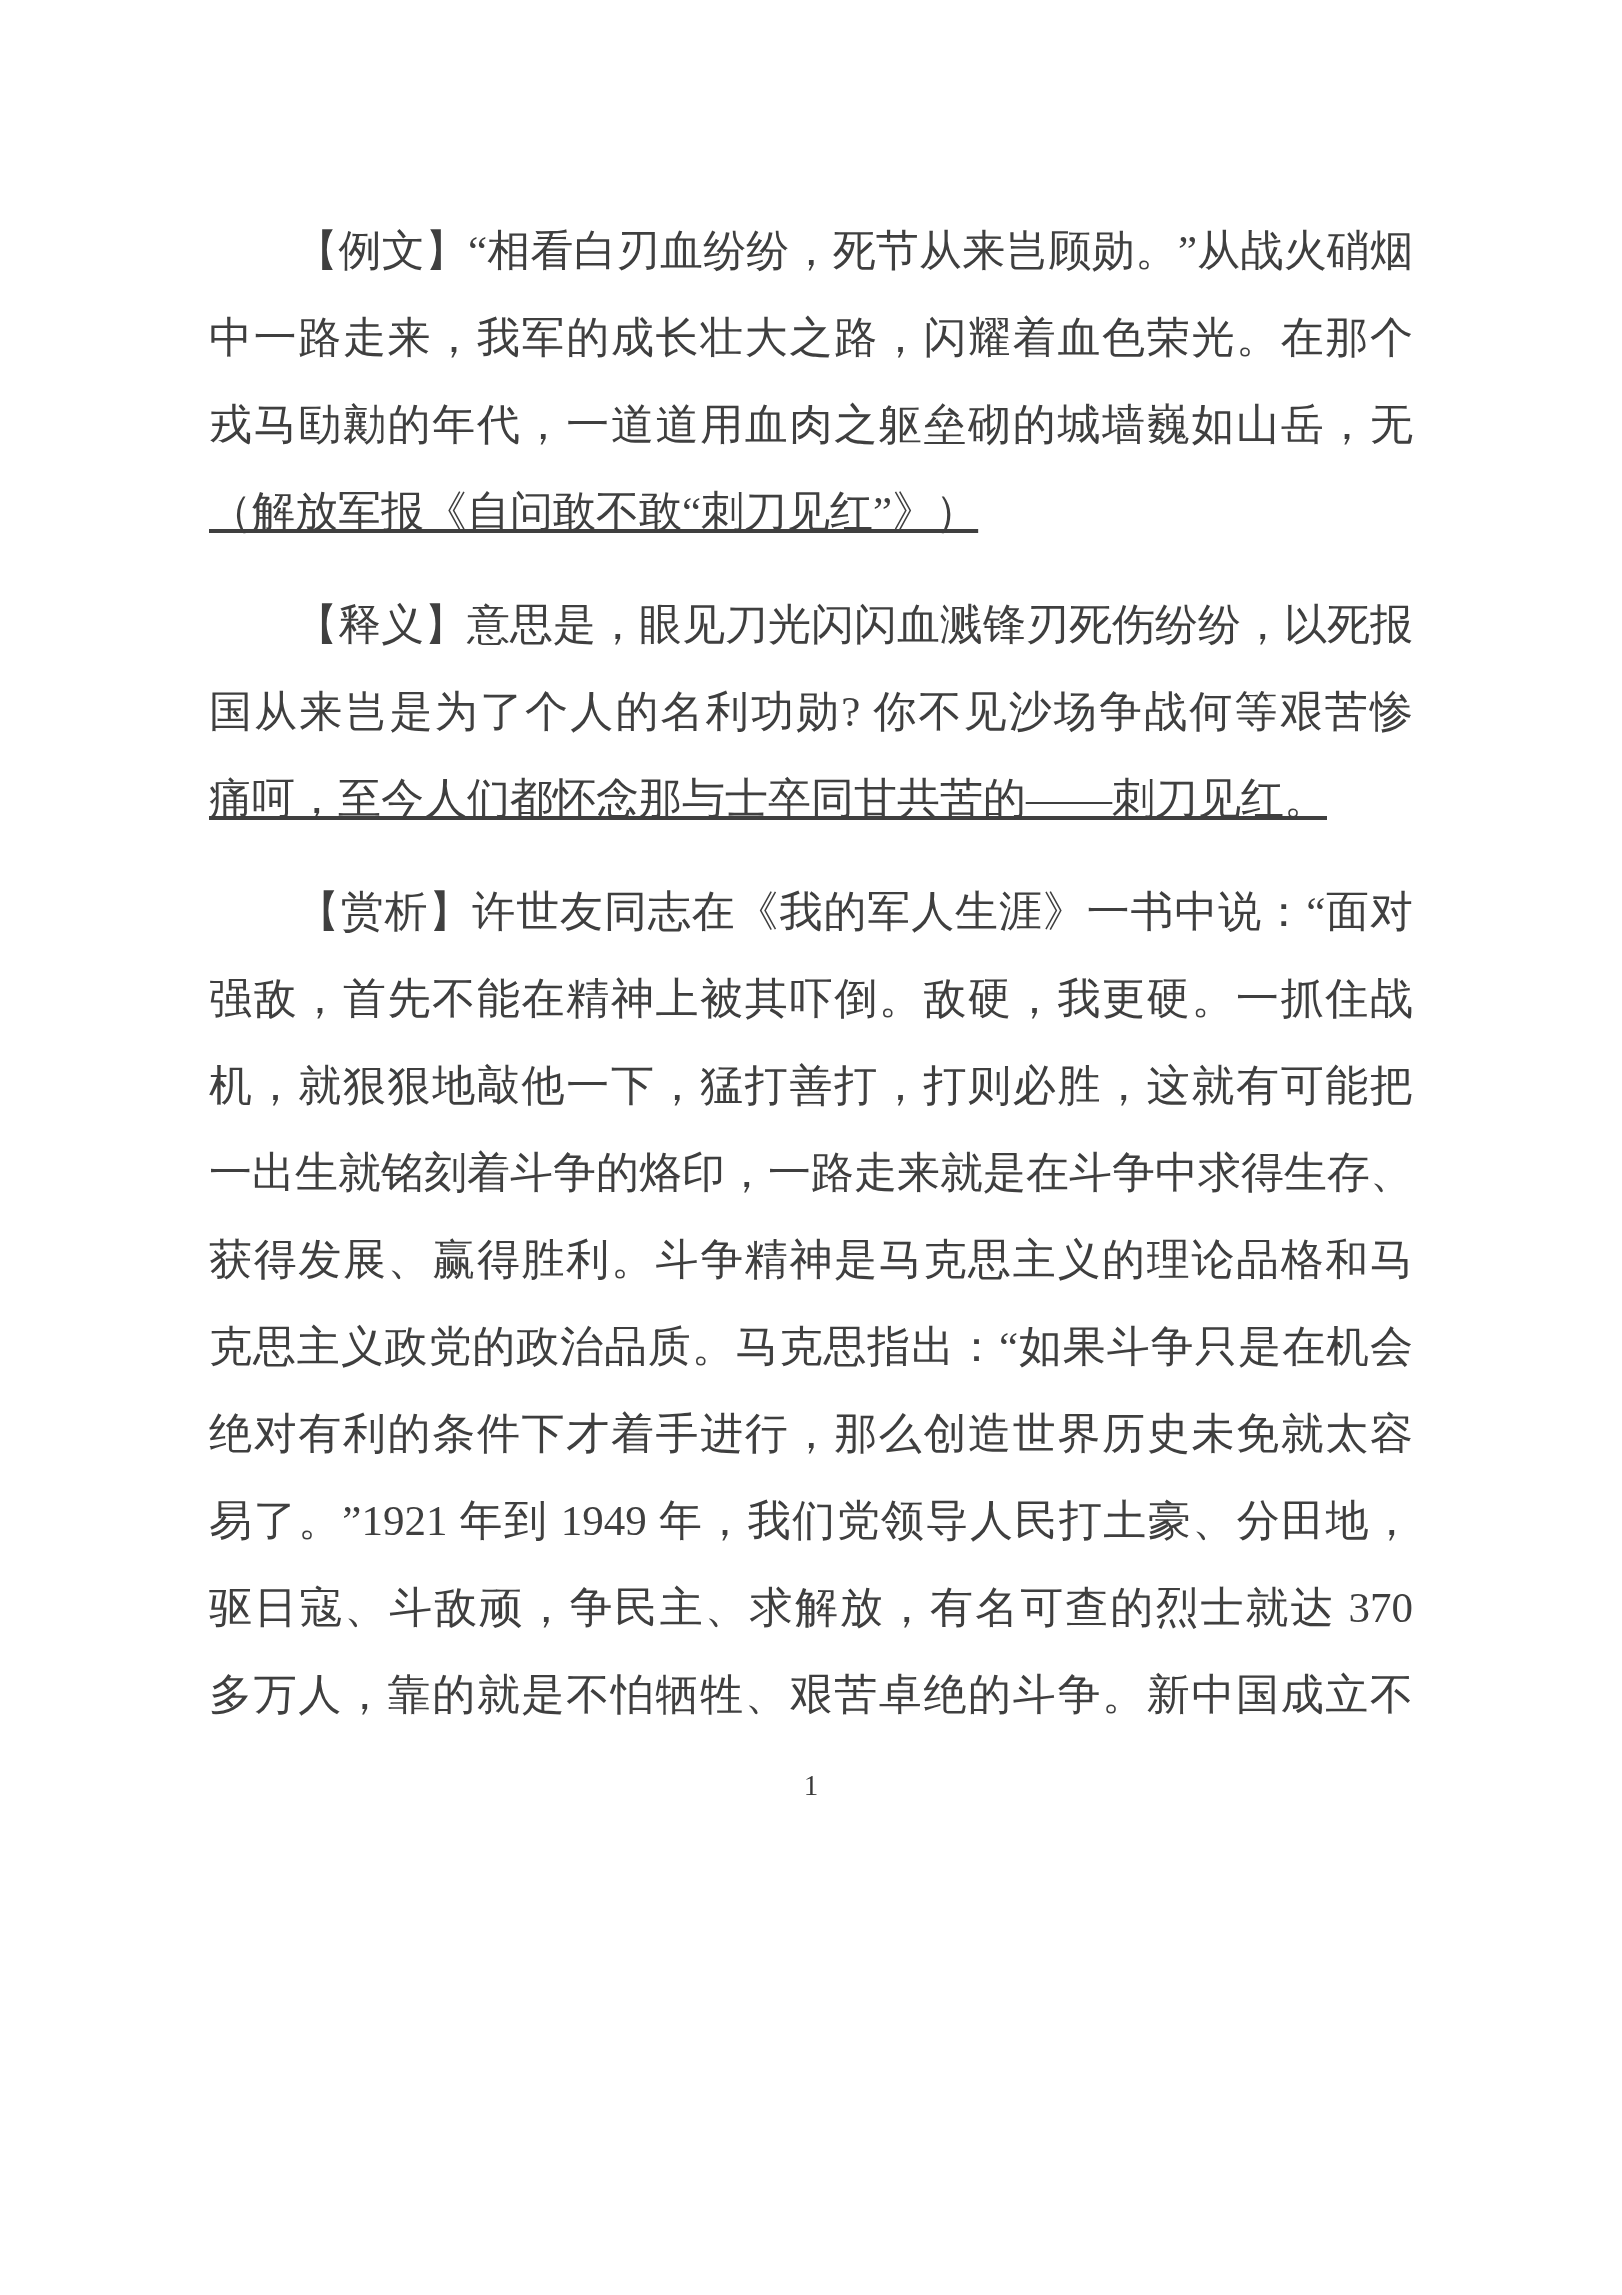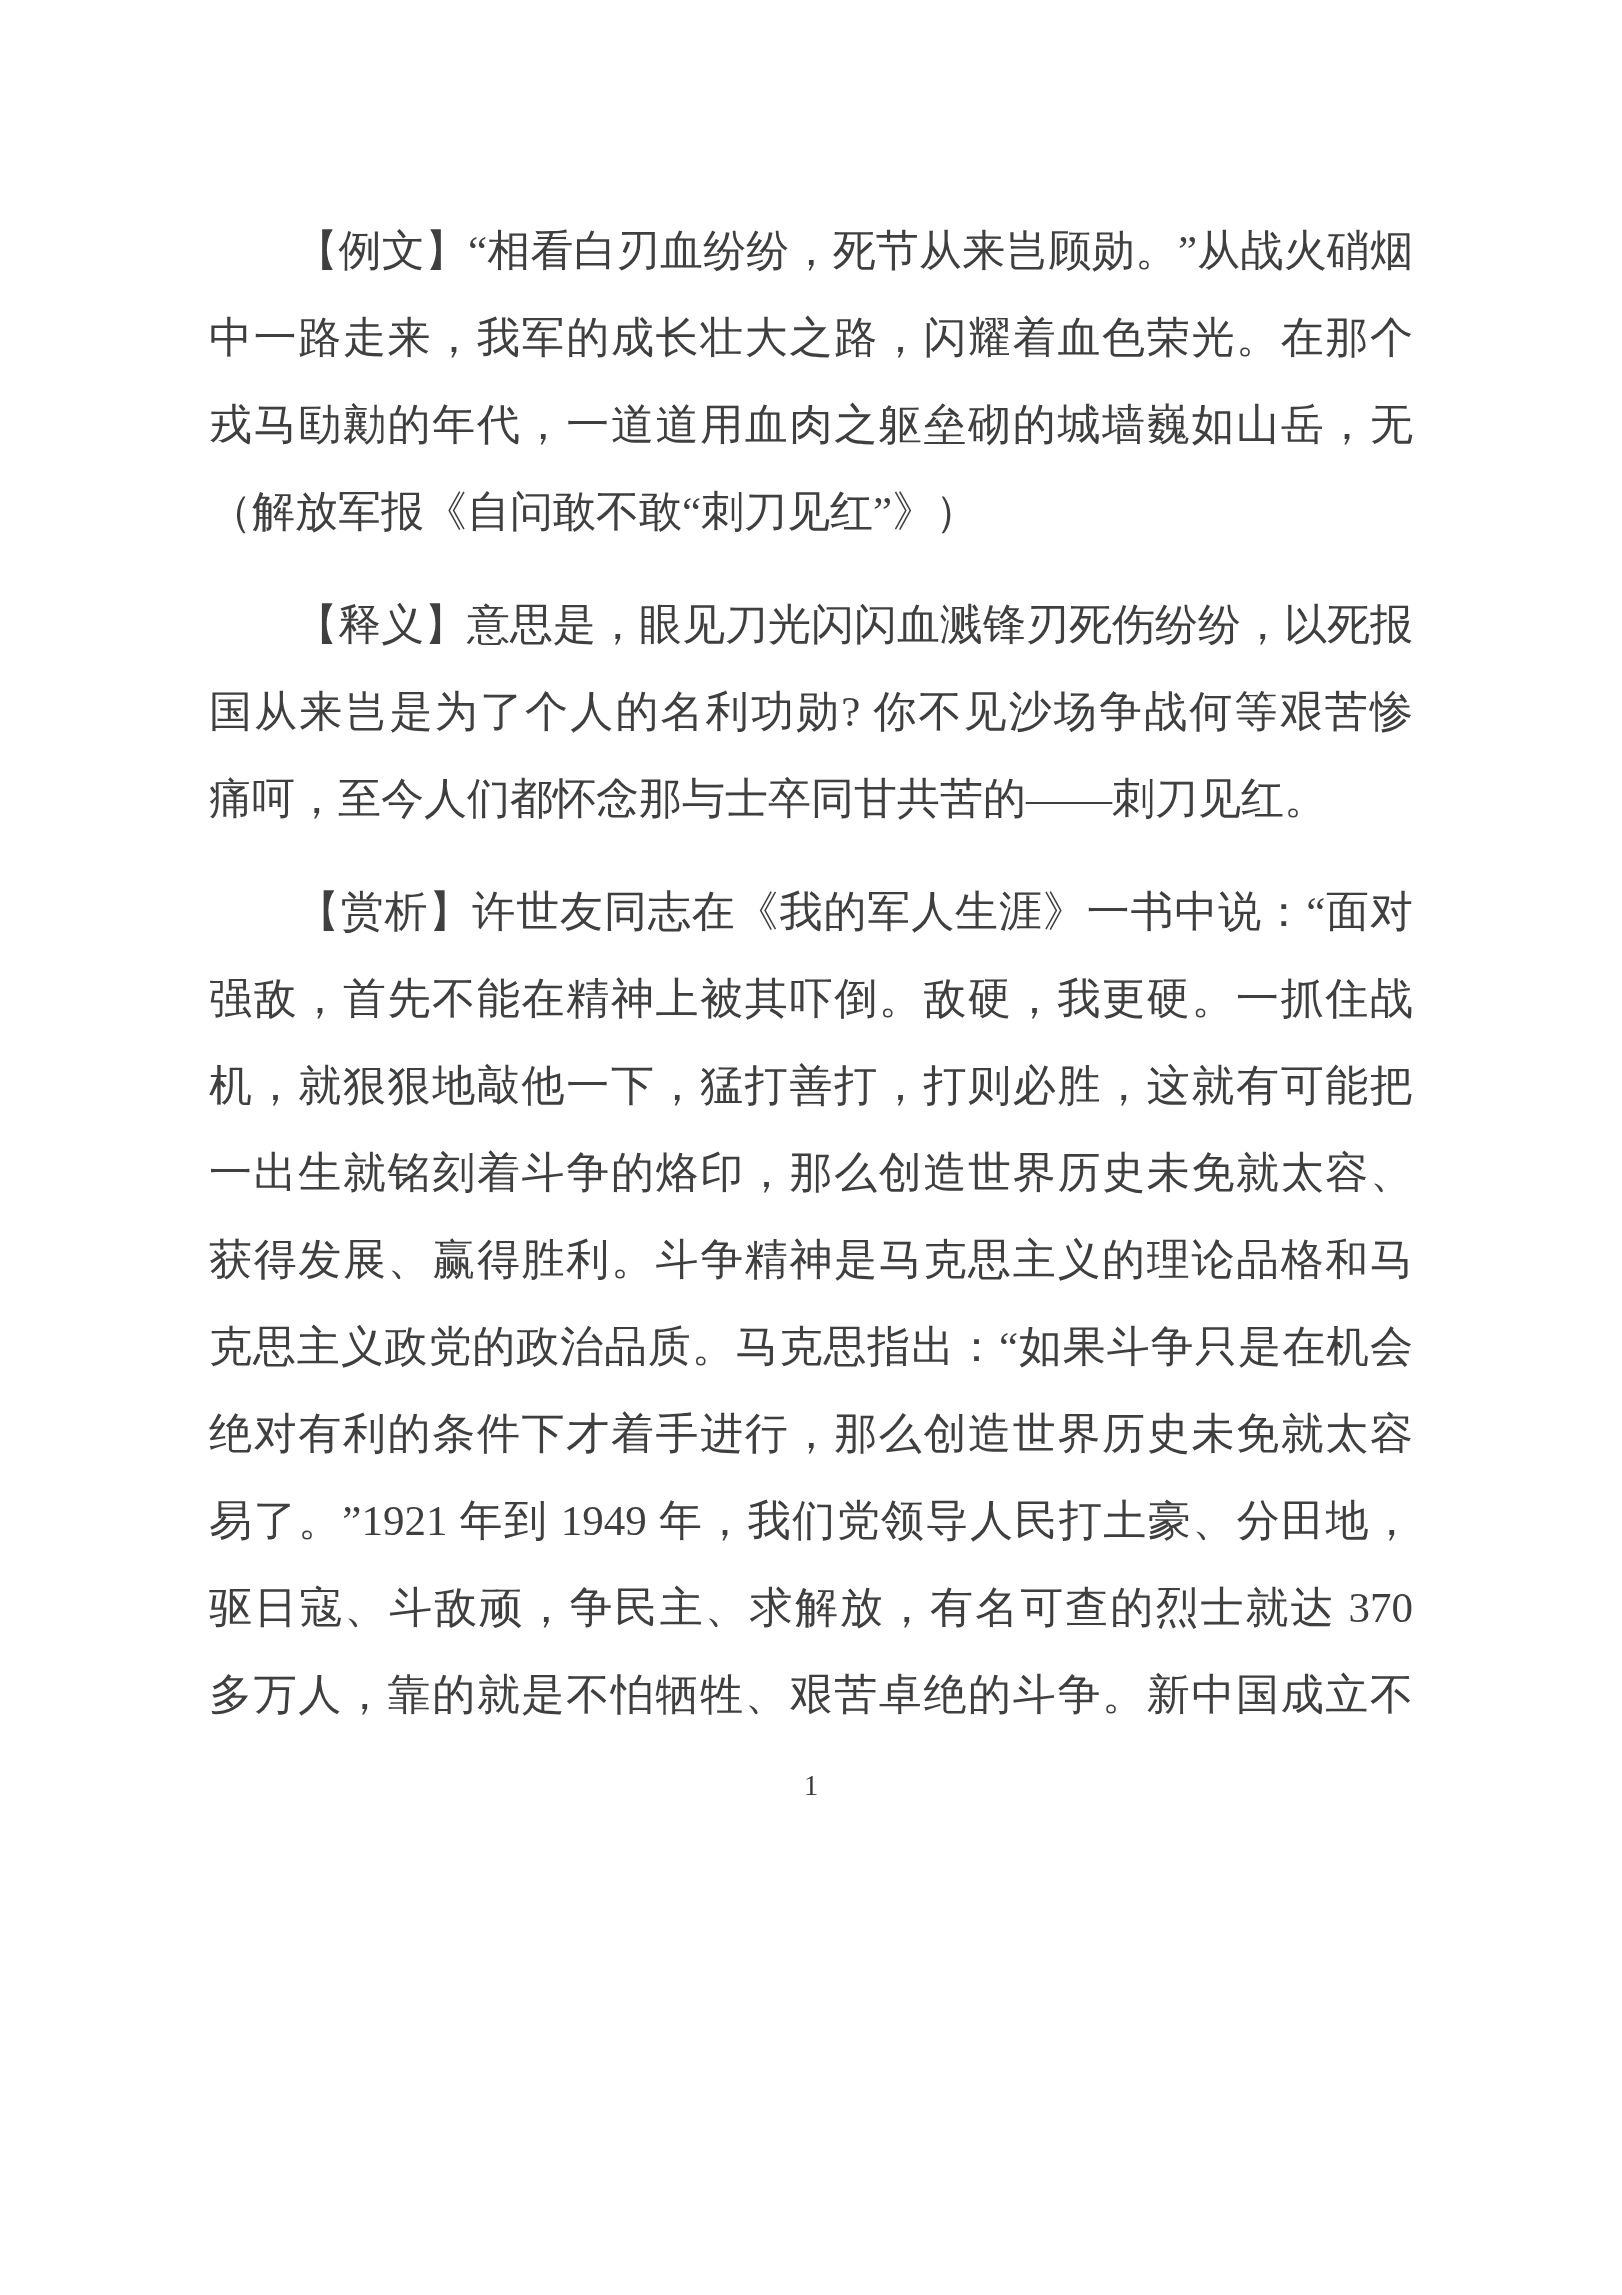--- a/index.html
+++ b/index.html
@@ -34,20 +34,21 @@
     letter-spacing: 0;
   }
   
   .line {
     display: block;
     width: 100%;
   }
   .line.last {
     text-align-last: left;
     white-space: normal;
+    text-decoration: underline;
   }
   .footer {
     width: 1204px;
     height: 42px;
     line-height: 42px;
     text-align: center;
   }
   .pagenum {
     font-size: 29px;
     color: #3a3a3a;
@@ -67,21 +68,21 @@
       </div>
       <div class="para">
         <div class="line">　　【释义】意思是，眼见刀光闪闪血溅锋刃死伤纷纷，以死报</div>
         <div class="line">国从来岂是为了个人的名利功勋? 你不见沙场争战何等艰苦惨</div>
         <div class="line last">痛呵，至今人们都怀念那与士卒同甘共苦的——刺刀见红。</div>
       </div>
       <div class="para">
         <div class="line">　　【赏析】许世友同志在《我的军人生涯》一书中说：“面对</div>
         <div class="line">强敌，首先不能在精神上被其吓倒。敌硬，我更硬。一抓住战</div>
         <div class="line">机，就狠狠地敲他一下，猛打善打，打则必胜，这就有可能把</div>
-        <div class="line">一出生就铭刻着斗争的烙印，那么创造世界历史未免就太容、</div>
+        <div class="line">一出生就铭刻着斗争的烙印，一路走来就是在斗争中求得生存、</div>
         <div class="line">获得发展、赢得胜利。斗争精神是马克思主义的理论品格和马</div>
         <div class="line">克思主义政党的政治品质。马克思指出：“如果斗争只是在机会</div>
         <div class="line">绝对有利的条件下才着手进行，那么创造世界历史未免就太容</div>
         <div class="line">易了。”1921 年到 1949 年，我们党领导人民打土豪、分田地，</div>
         <div class="line">驱日寇、斗敌顽，争民主、求解放，有名可查的烈士就达 370</div>
         <div class="line">多万人，靠的就是不怕牺牲、艰苦卓绝的斗争。新中国成立不</div>
       </div>
     </div>
   <div class="footer">
     <span class="pagenum">1</span>

